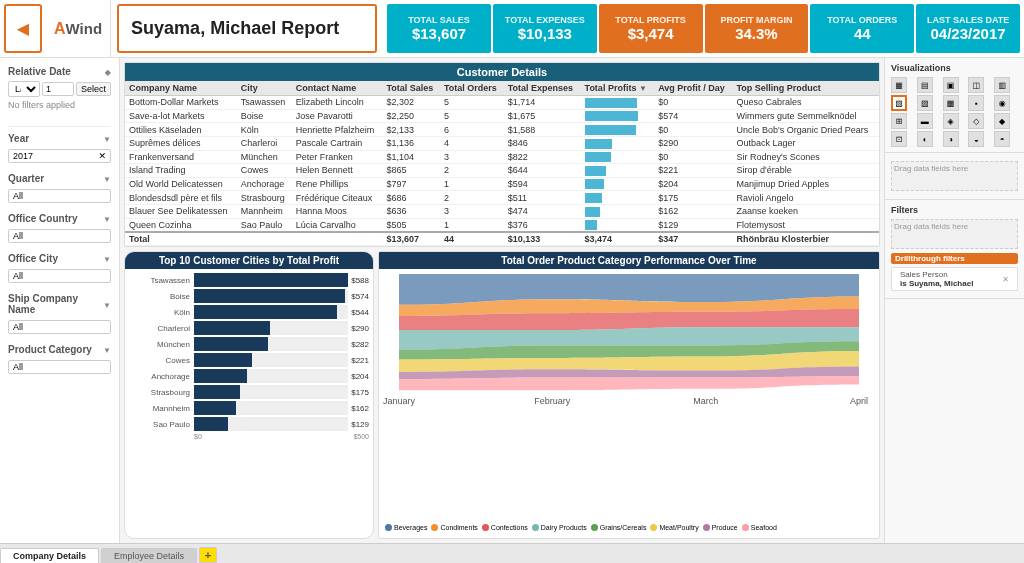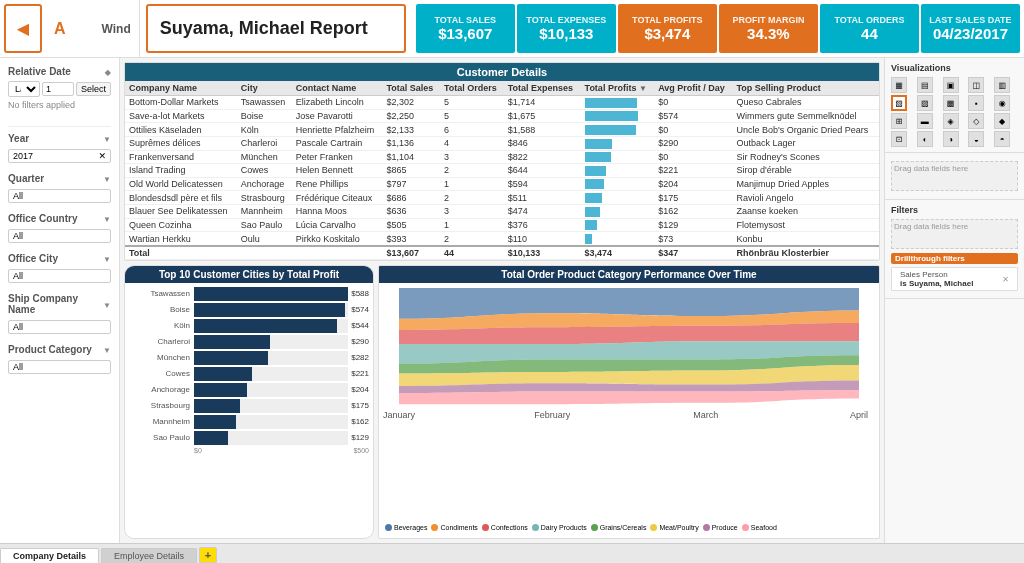--- a/index.html
+++ b/index.html
@@ -309,21 +309,21 @@
   </style>
 </head>
 <body>
 
 <div class="top-bar">
   <div class="back-btn">
     <span>◀</span>
   </div>
   <div class="logo-area">
     <span style="font-weight:900;font-size:16px;color:#e07020;">A</span>
-    <span style="font-weight:700;font-size:12px;color:#555;margin-left:36px;">Wind</span>
+    <span style="font-weight:700;font-size:15px;color:#555;">Wind</span>
   </div>
   <div class="report-title">Suyama, Michael Report</div>
   <div class="kpi-cards" id="kpi-cards">
       <div class="kpi-card">
         <span class="kpi-label">Total Sales</span>
         <span class="kpi-value">$13,607</span>
       </div>
       <div class="kpi-card">
         <span class="kpi-label">Total Expenses</span>
         <span class="kpi-value">$10,133</span>
@@ -544,31 +544,20 @@
               <tr>
                 <td>Queen Cozinha</td>
                 <td>Sao Paulo</td>
                 <td>Lúcia Carvalho</td>
                 <td>$505</td>
                 <td>1</td>
                 <td>$376</td>
                 <td class="profit-bar-cell"><span class="profit-bar" style="width:12px;"></span></td>
                 <td>$129</td>
                 <td>Flotemysost</td>
-              </tr>
-              <tr>
-                <td>Wartian Herkku</td>
-                <td>Oulu</td>
-                <td>Pirkko Koskitalo</td>
-                <td>$393</td>
-                <td>2</td>
-                <td>$110</td>
-                <td class="profit-bar-cell"><span class="profit-bar" style="width:7px;"></span></td>
-                <td>$73</td>
-                <td>Konbu</td>
               </tr>
               <tr class="total-row">
                 <td>Total</td>
                 <td></td>
                 <td></td>
                 <td>$13,607</td>
                 <td>44</td>
                 <td>$10,133</td>
                 <td>$3,474</td>
                 <td>$347</td>

